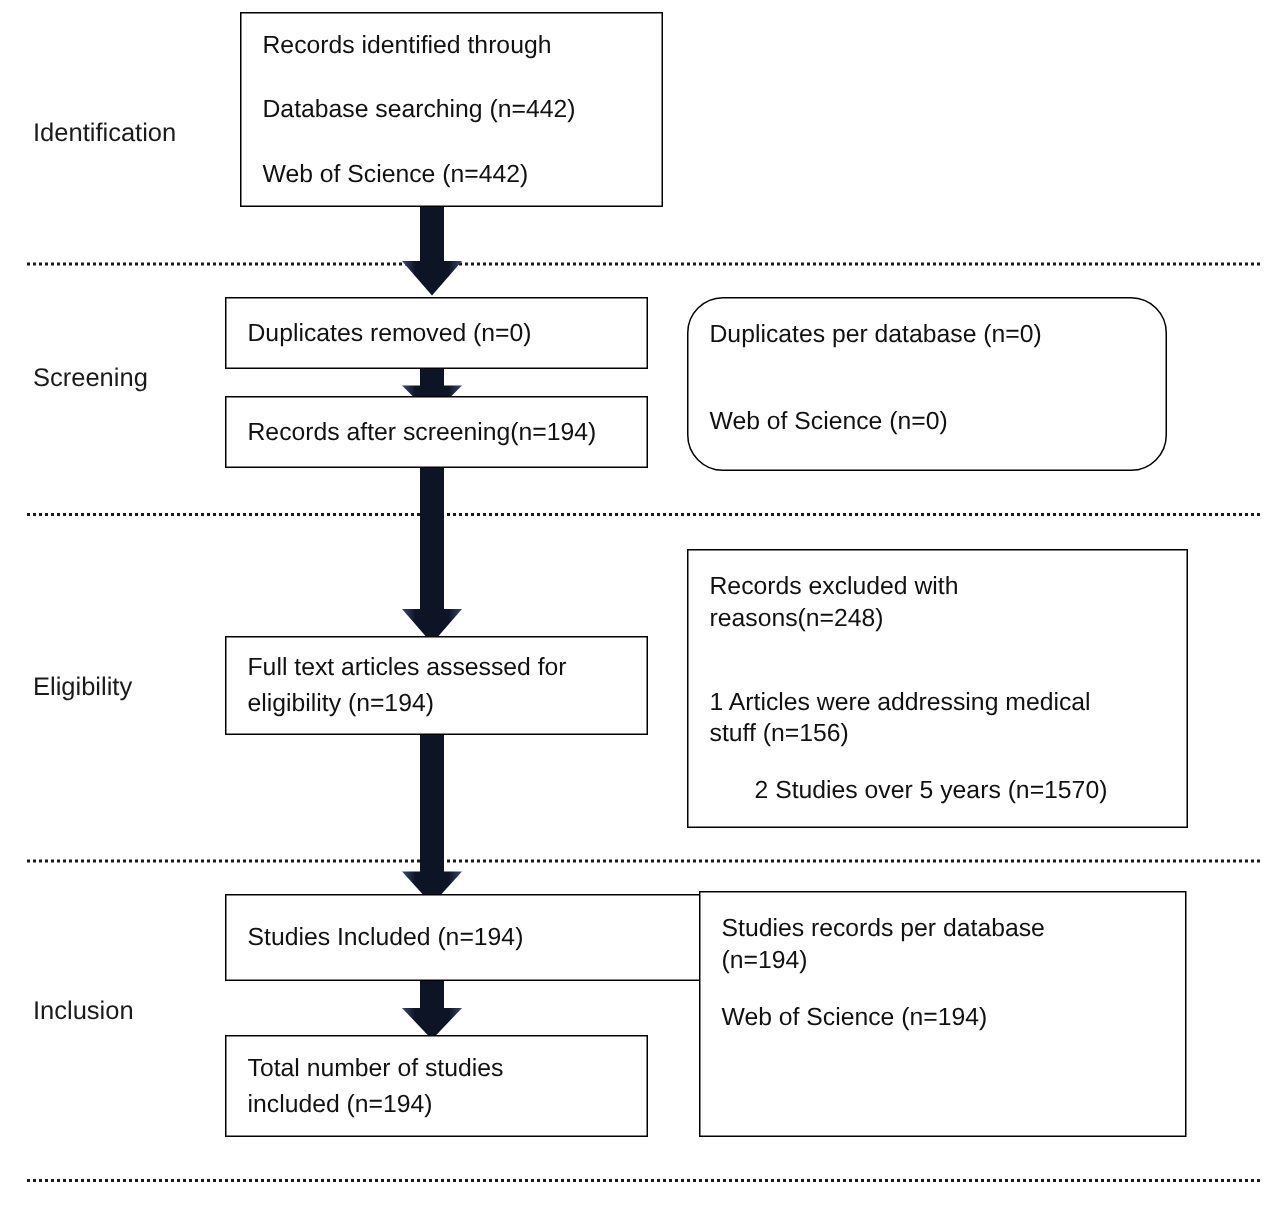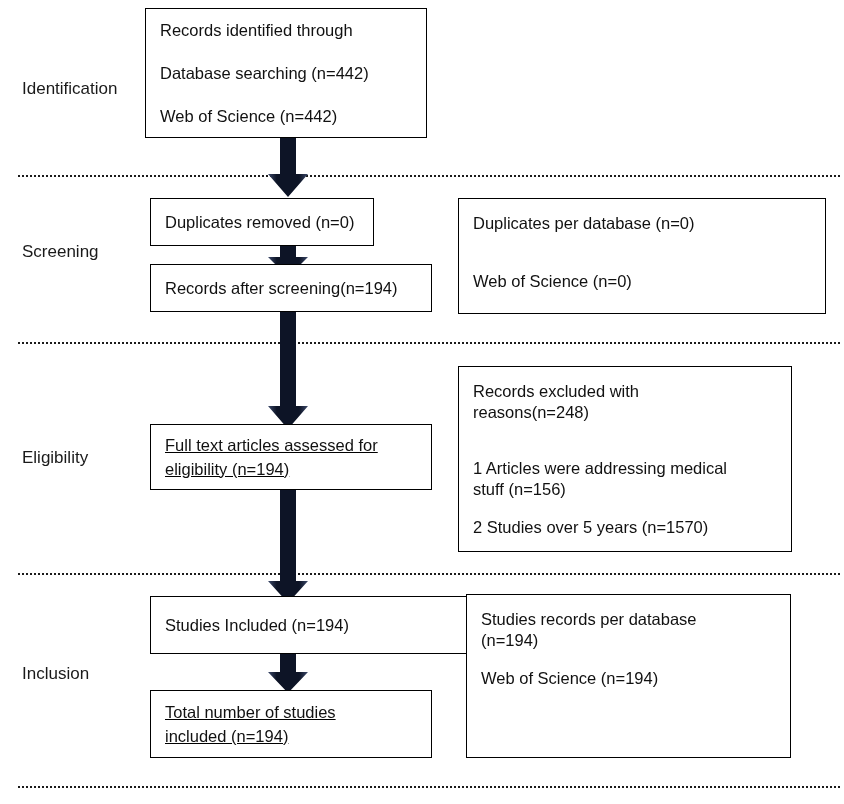--- a/index.html
+++ b/index.html
@@ -33,21 +33,21 @@
     position: absolute;
     left: 14px;
     right: 10px;
     top: 0;
     bottom: 0;
     display: flex;
     flex-direction: column;
     justify-content: center;
   }
   .node-lines.pad-wide { gap: 22px; }
-  .node-lines.pad-tight { gap: 3px; text-decoration: underline; }
+  .node-lines.pad-tight { gap: 3px; }
   .node-lines.pad-group { gap: 17px; }
   .line {
     font-size: 16.5px;
     line-height: 21px;
     color: #111111;
     white-space: pre-wrap;
   }
   .node-lines.top-anchor { justify-content: flex-start; padding-top: 14px; }
   .divider {
     position: absolute;
@@ -137,61 +137,61 @@
           <stop offset="0%" stop-color="#3d4a6b"></stop>
           <stop offset="22%" stop-color="#0d1426"></stop>
           <stop offset="78%" stop-color="#0d1426"></stop>
           <stop offset="100%" stop-color="#3d4a6b"></stop>
         </linearGradient>
       </defs>
       <polygon points="13,0 29,0 29,22 41,22 21,43 1,22 13,22" fill="url(#ag5)"></polygon>
     </svg>
   </div>
 
-  <div class="node" style="left:145px; top:8px; width:282px; height:130px;">
+  <div class="node" style="left:160px; top:8px; width:282px; height:130px;">
     <div class="node-lines pad-wide">
       <div class="line">Records identified through</div>
       <div class="line">Database searching (n=442)</div>
       <div class="line">Web of Science (n=442)</div>
     </div>
   </div>
 
-  <div class="node" style="left:150px; top:198px; width:224px; height:48px;">
+  <div class="node" style="left:150px; top:198px; width:282px; height:48px;">
     <div class="node-lines">
       <div class="line">Duplicates removed (n=0)</div>
     </div>
   </div>
 
   <div class="node" style="left:150px; top:264px; width:282px; height:48px;">
     <div class="node-lines">
       <div class="line">Records after screening(n=194)</div>
     </div>
   </div>
 
-  <div class="node" style="left:458px; top:198px; width:368px; height:116px;">
+  <div class="node" style="left:458px; top:198px; width:320px; height:116px;border-radius:24px;">
     <div class="node-lines pad-group top-anchor">
       <div class="line">Duplicates per database (n=0)</div>
       <div class="line" style="margin-top:20px;">Web of Science (n=0)</div>
     </div>
   </div>
 
   <div class="node" style="left:150px; top:424px; width:282px; height:66px;">
     <div class="node-lines pad-tight">
       <div class="line">Full text articles assessed for</div>
       <div class="line">eligibility (n=194)</div>
     </div>
   </div>
 
   <div class="node" style="left:458px; top:366px; width:334px; height:186px;">
     <div class="node-lines top-anchor">
       <div class="line">Records excluded with</div>
       <div class="line">reasons(n=248)</div>
       <div class="line" style="margin-top:35px;">1 Articles were addressing medical</div>
       <div class="line">stuff (n=156)</div>
-      <div class="line" style="margin-top:17px;">2 Studies over 5 years (n=1570)</div>
+      <div class="line" style="margin-top:17px;margin-left:30px;">2 Studies over 5 years (n=1570)</div>
     </div>
   </div>
 
   <div class="node" style="left:150px; top:596px; width:336px; height:58px;">
     <div class="node-lines">
       <div class="line">Studies Included (n=194)</div>
     </div>
   </div>
 
   <div class="node" style="left:150px; top:690px; width:282px; height:68px;padding-left:40px;">

